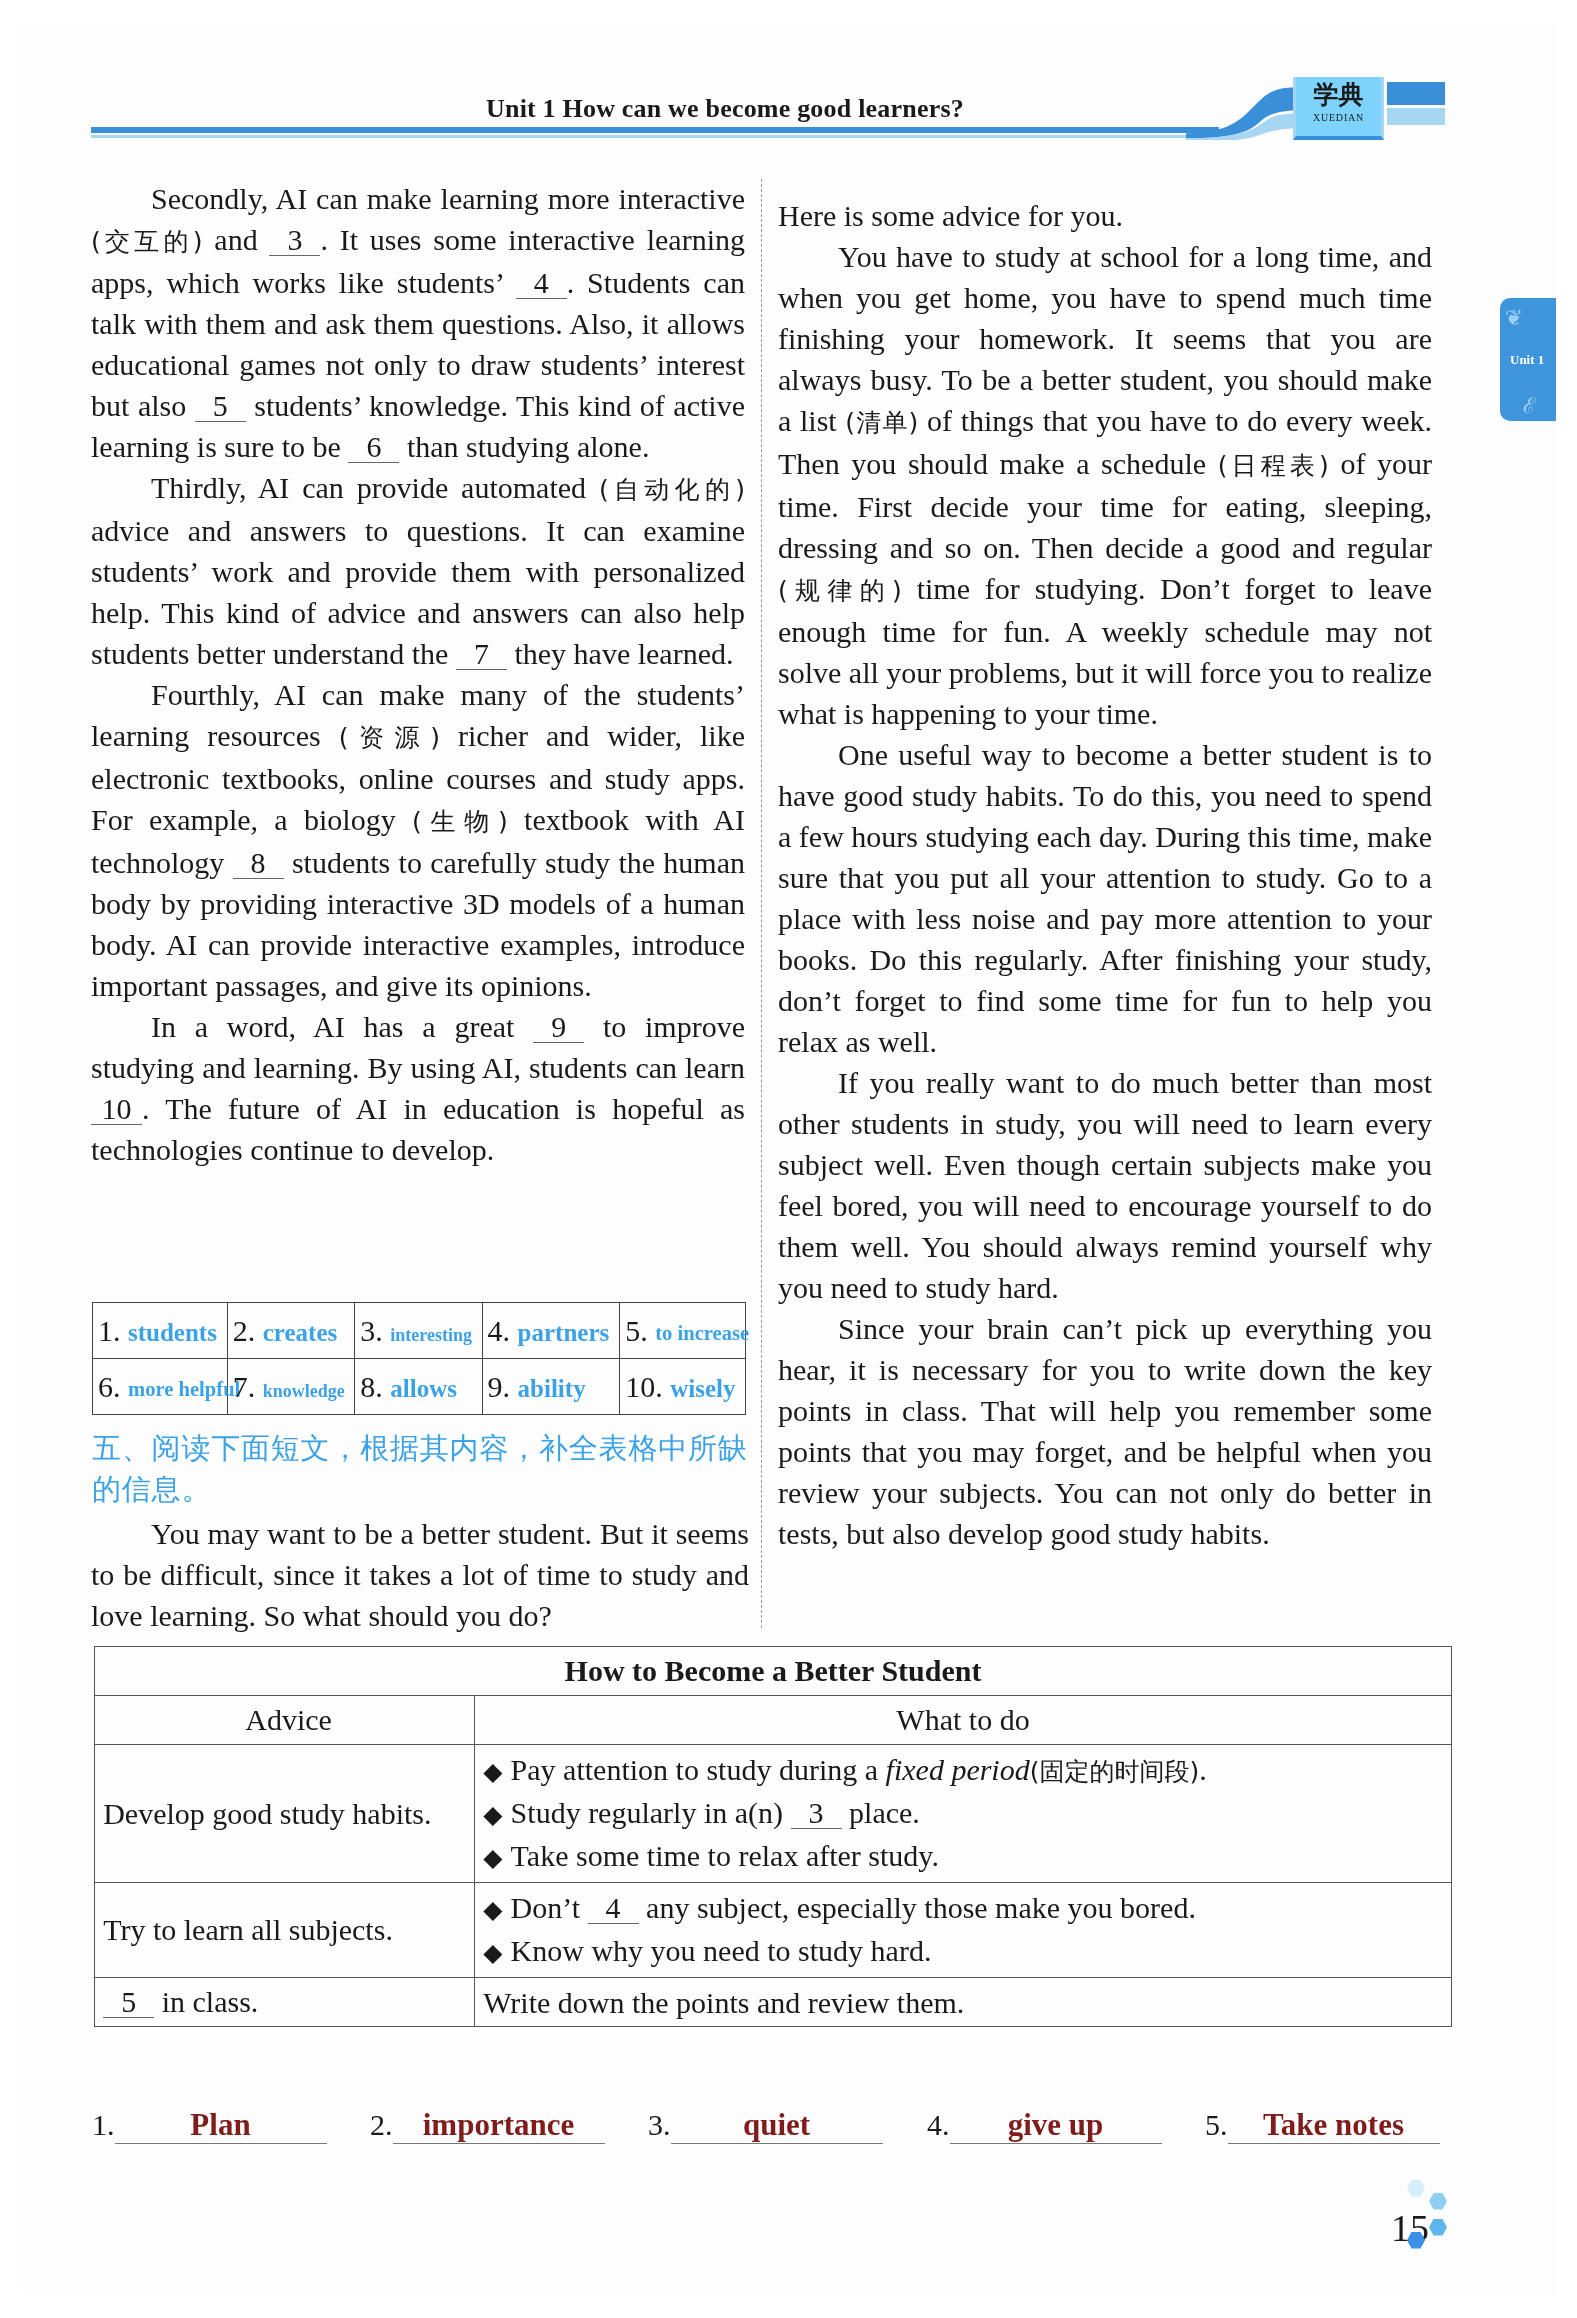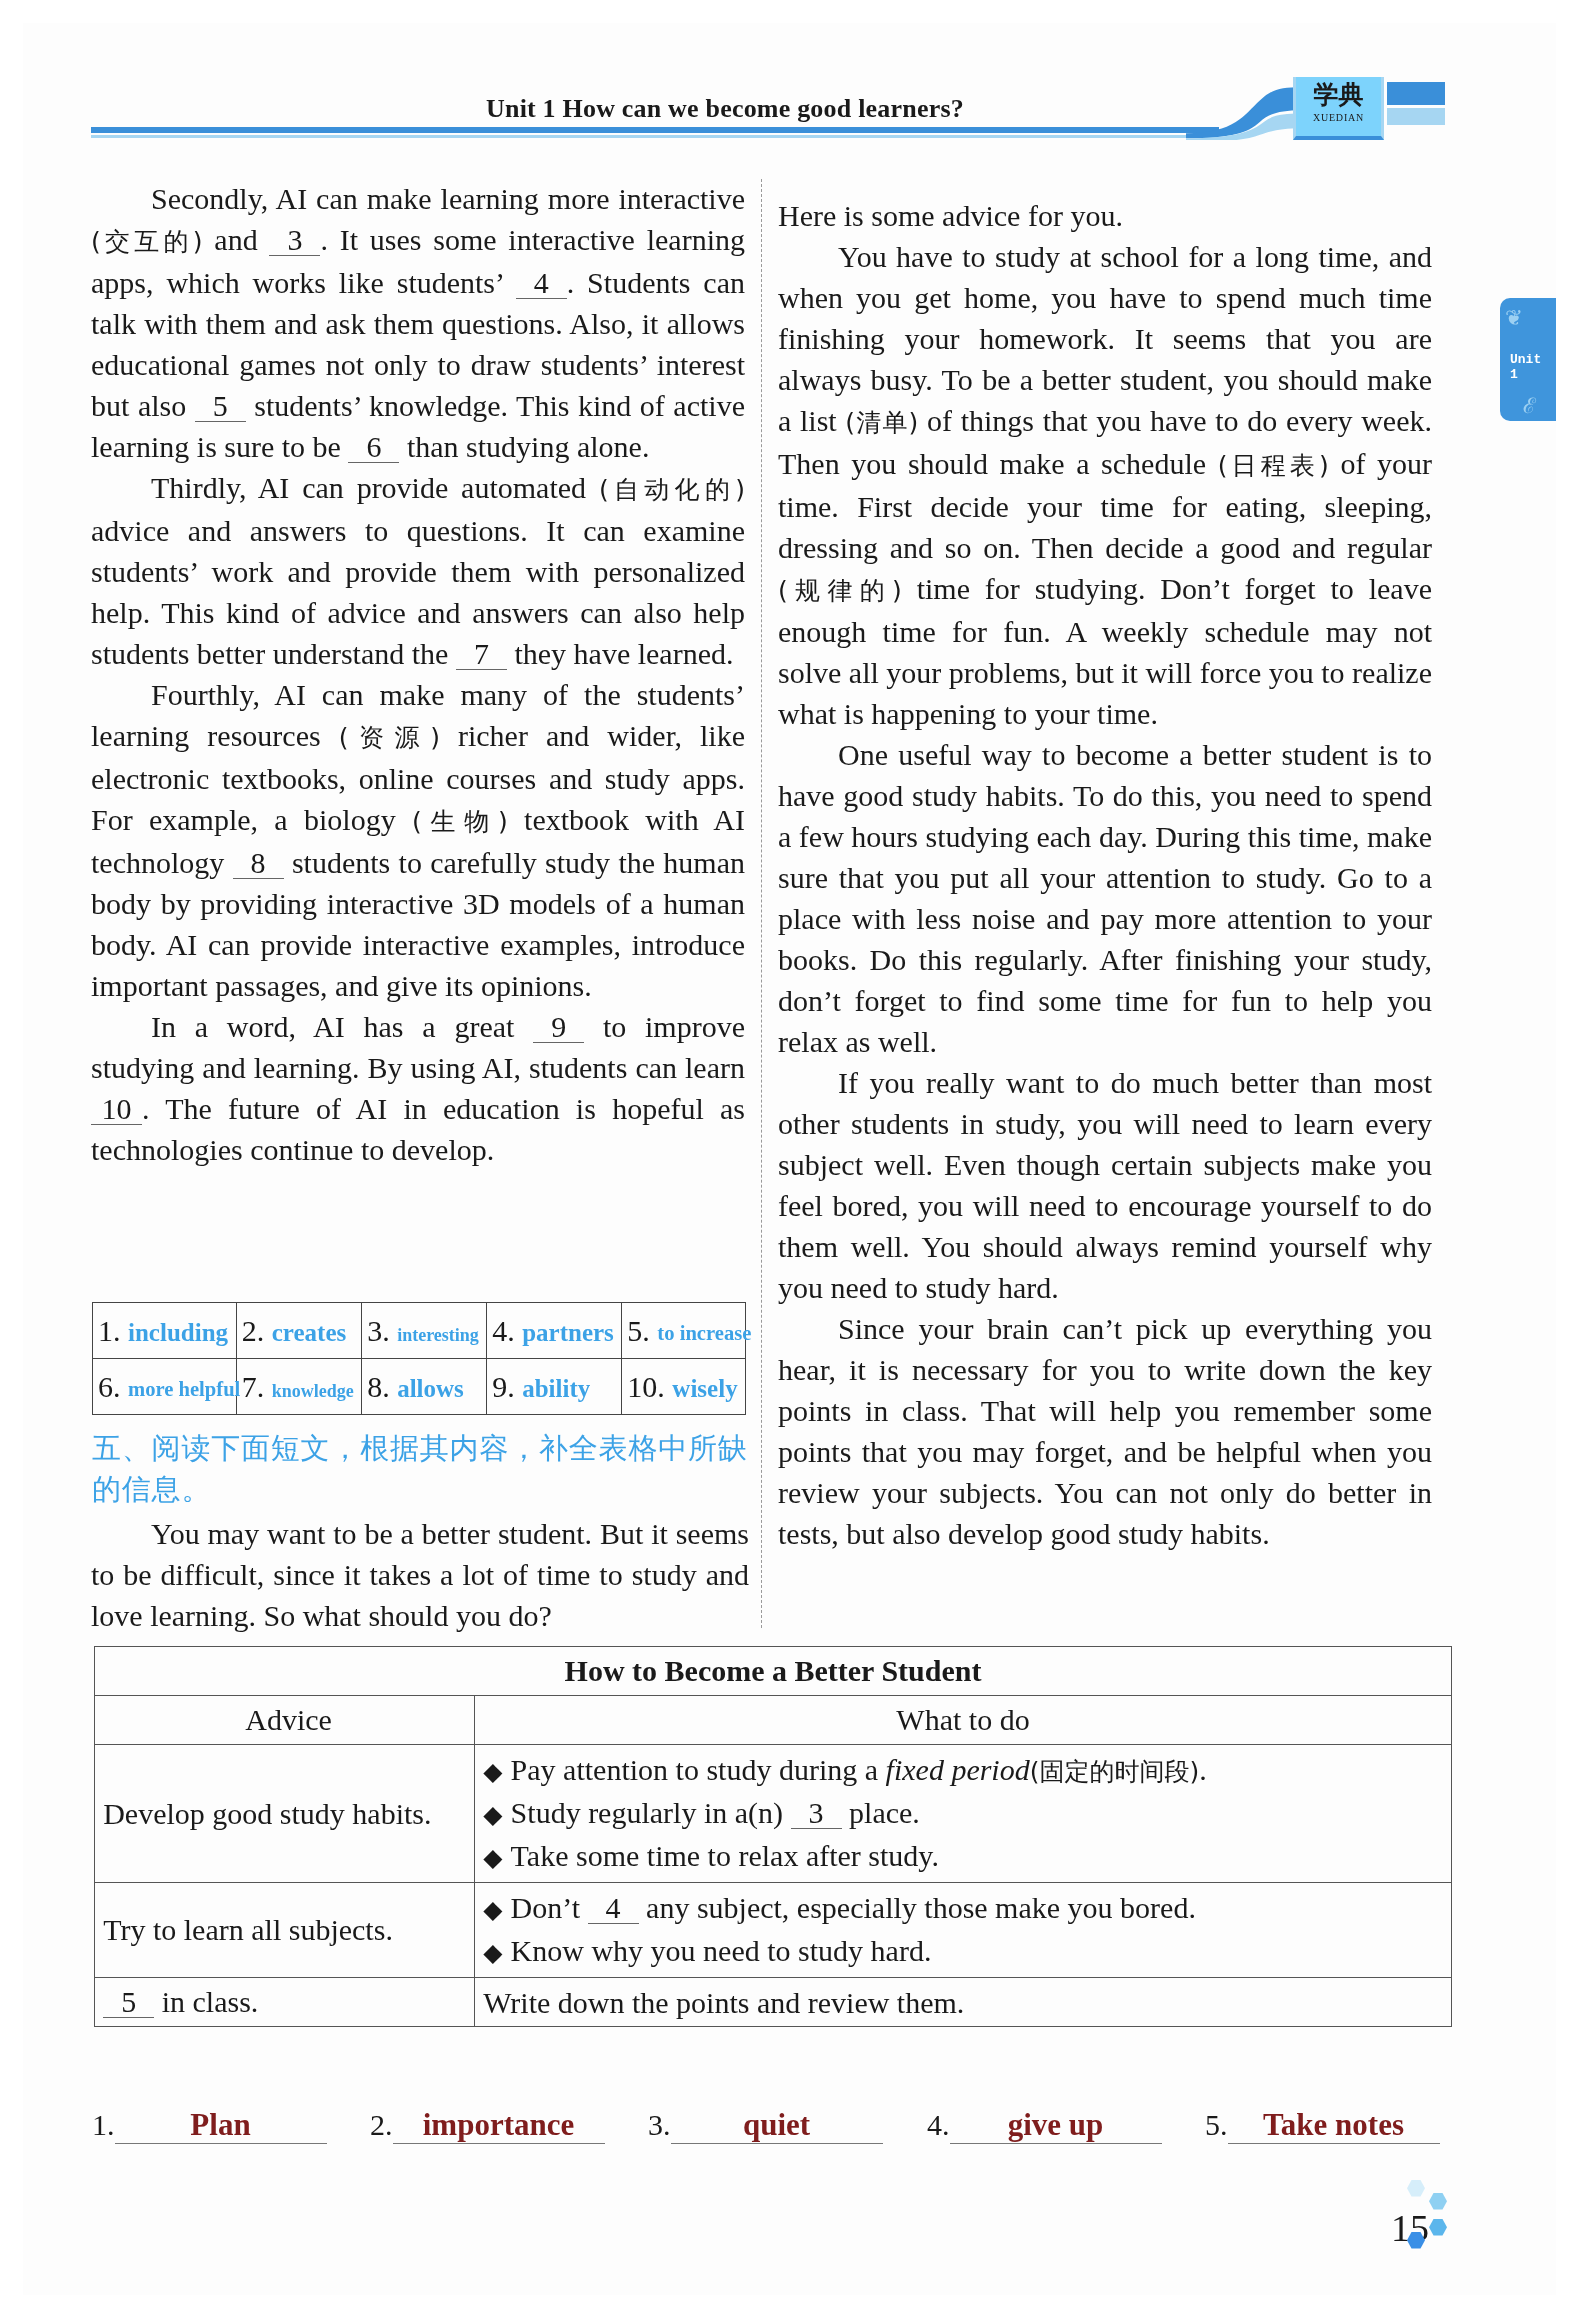--- a/index.html
+++ b/index.html
@@ -14,21 +14,21 @@
   .header-rule2 { position: absolute; left: 0; top: 53px; width: 1128px; height: 3.3px; background: #a6d6f2; }
   .header-swoosh { position: absolute; left: 1095px; top: 0; width: 214px; height: 58px; }
   .logo { position: absolute; left: 1202px; top: -5px; width: 91px; height: 63px; background: #7dd3fc; border-left: 3.3px solid #a6d6f2; border-right: 3.3px solid #a6d6f2; border-bottom: 4.1px solid #3a8fd9; text-align: center; }
   .logo-cn { font-family: "DejaVu Serif", serif; font-size: 25px; font-weight: bold; line-height: 35px; }
   .logo-en { font-size: 10px; letter-spacing: 0.8px; }
   .logo-band { position: absolute; left: 1296px; top: 0; width: 58px; height: 23px; background: #3a8fd9; }
   .logo-band2 { position: absolute; left: 1296px; top: 26px; width: 58px; height: 16.5px; background: #a6d6f2; }
 
   
   .side-tab { position: absolute; left: 1500px; top: 298px; width: 56px; height: 123px; background: #3f95dc; border-radius: 10px 0 0 10px; color: #fff; }
-  .side-tab-label { position: absolute; left: 10px; top: 54px; font-size: 13px; font-weight: bold; font-family: Liberation Mono, monospace; }
+  .side-tab-label { position: absolute; left: 10px; top: 54px; font-size: 13px; font-weight: bold; }
   .side-tab-wing { position: absolute; left: 5px; top: 6.6px; font-size: 21.4px; color: #9cd0f2; }
   .side-tab-swirl { position: absolute; left: 23px; top: 92px; font-size: 21.4px; color: #9cd0f2; }
 
   
   .col { position: absolute; font-size: 30px; line-height: 41px; text-align: justify; }
   .col-left { left: 91px; top: 178px; width: 654px; }
   .col-right { left: 778px; top: 178px; width: 654px; }
   .divider { position: absolute; left: 761px; top: 179px; width: 0; height: 1449px; border-left: 1.6px dashed #9a9a9a; }
   .p { text-indent: 60px; }
   .p.noindent { text-indent: 0; margin-top: 17px; }
@@ -110,21 +110,21 @@
     <span>Fourthly, AI can make many of the students’ learning resources </span><span class="cn">(资源)</span><span> richer and wider, like electronic textbooks, online courses and study apps. For example, a biology </span><span class="cn">(生物)</span><span> textbook with AI technology </span><span class="blank">8</span><span> students to carefully study the human body by providing interactive 3D models of a human body. AI can provide interactive examples, introduce important passages, and give its opinions.</span>
   </p>
   <p class="p">
     <span>In a word, AI has a great </span><span class="blank">9</span><span> to improve studying and learning. By using AI, students can learn </span><span class="blank">10</span><span>. The future of AI in education is hopeful as technologies continue to develop.</span>
   </p>
 </div>
 
 <table class="answer-grid">
   <tbody id="answer-grid-body">
       <tr>
-        <td><span class="ans-num">1.</span> <span class="ans">including</span></td>
+        <td><span class="ans-num">1.</span> <span class="ans">students</span></td>
         <td><span class="ans-num">2.</span> <span class="ans">creates</span></td>
         <td><span class="ans-num">3.</span> <span class="ans small">interesting</span></td>
         <td><span class="ans-num">4.</span> <span class="ans">partners</span></td>
         <td><span class="ans-num">5.</span> <span class="ans stack" style="width: 74px;">to increase</span></td>
       </tr>
       <tr>
         <td><span class="ans-num">6.</span> <span class="ans stack" style="width: 74px;">more helpful</span></td>
         <td><span class="ans-num">7.</span> <span class="ans small">knowledge</span></td>
         <td><span class="ans-num">8.</span> <span class="ans">allows</span></td>
         <td><span class="ans-num">9.</span> <span class="ans">ability</span></td>

